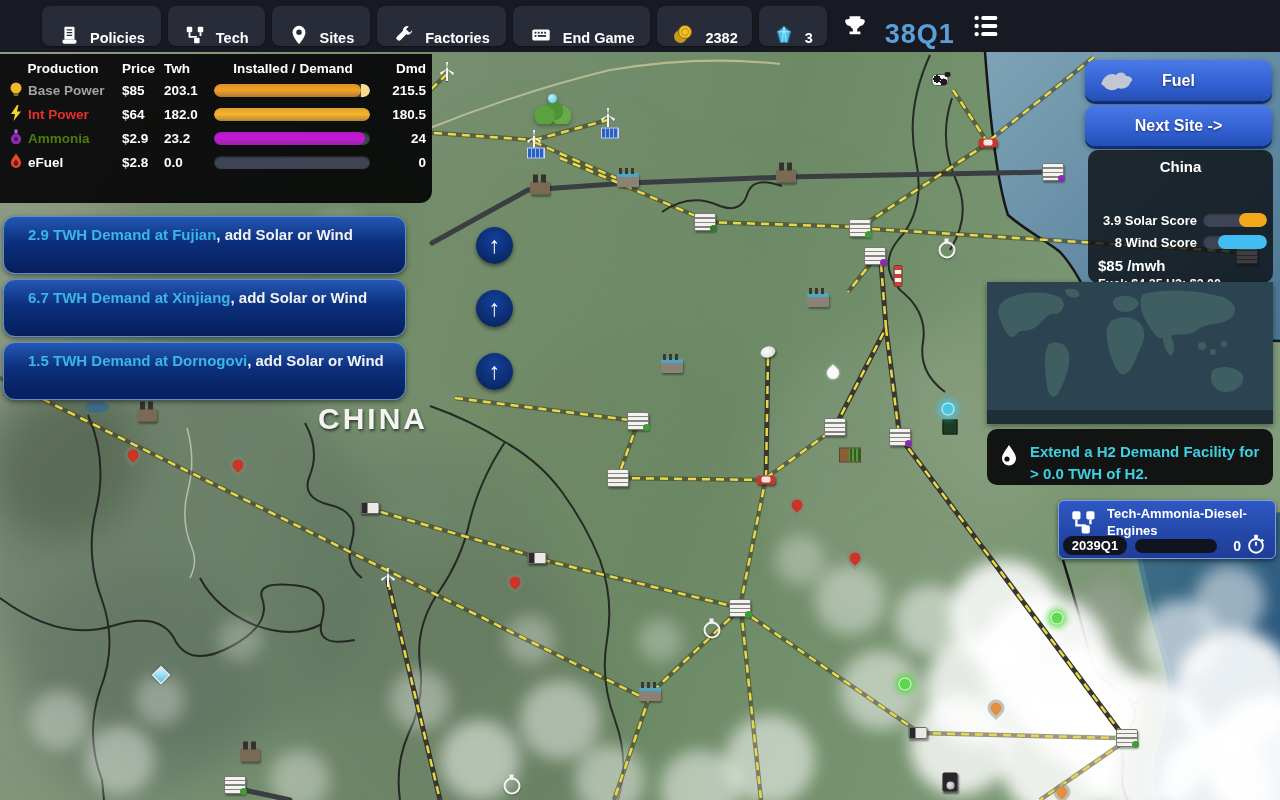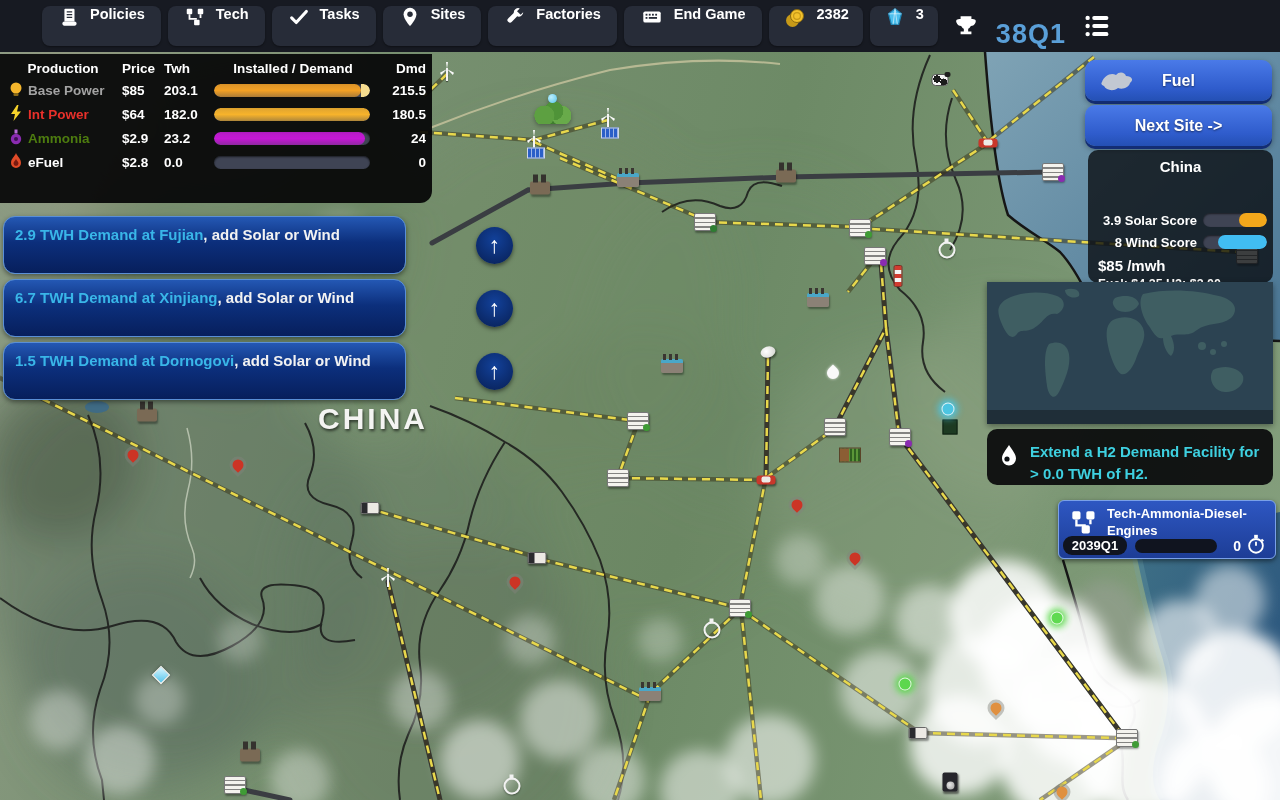--- a/index.html
+++ b/index.html
@@ -73,21 +73,21 @@
   .mk-camera::after{content:"";position:absolute;left:3.5px;bottom:2px;width:8px;height:8px;border-radius:50%;
     background:radial-gradient(circle at 40% 40%,#e8e8e8,#9a9a9a);}
   .mk-farm{width:20px;height:13px;border:1px solid #5a4328;
     background:linear-gradient(90deg,#8b5e34 0 45%,transparent 45%),
       repeating-linear-gradient(90deg,#5a9638 0 2px,#2f6020 2px 4px);}
   .mk-square{width:13px;height:13px;background:#1d3a22;border:1px solid #0f2012;}
 
   
   #toolbar{position:absolute;left:0;top:0;width:1280px;height:52px;background:#171a22;
     display:flex;align-items:center;gap:7px;padding-left:42px;box-sizing:border-box;z-index:30;}
-  .tbtn,.tchip{height:40px;background:#272c38;border-radius:8px;display:flex;align-items:flex-start;
+  .tbtn,.tchip{height:40px;background:#272c38;border-radius:8px;display:flex;align-items:flex-end;
     gap:10px;padding:0 16px;color:#fff;font-weight:bold;font-size:14.5px;box-shadow:0 1px 2px rgba(0,0,0,.4);}
   .tchip{padding:0 14px;}
   .ttrophy{height:40px;display:flex;align-items:center;padding:0 8px;}
   #tb-date{color:#5a9fd8;font-size:27px;font-weight:bold;margin:16px 6px 0 2px;letter-spacing:1px;}
   .ticon{display:block;}
 
   
   #prod{position:absolute;left:0;top:54px;width:432px;height:149px;background:rgba(5,5,6,.93);
     border-radius:0 0 12px 0;z-index:20;padding:4px 2px 0 4px;box-sizing:border-box;color:#fff;}
   .prow{display:grid;grid-template-columns:24px 94px 42px 50px 158px 1fr;align-items:center;height:24px;
@@ -100,21 +100,21 @@
   .pbar{width:156px;height:13px;border-radius:7px;background:#3f4454;position:relative;overflow:hidden;
     box-shadow:inset 0 1px 2px rgba(0,0,0,.6);}
   .pfill{position:absolute;left:0;top:0;bottom:0;border-radius:7px;}
   .pcap{position:absolute;right:0;top:0;bottom:0;border-radius:0 7px 7px 0;}
   .pdmd{text-align:right;padding-right:4px;}
 
   
   .banner{position:absolute;left:3px;width:403px;height:58px;border-radius:12px;
     background:linear-gradient(180deg,#2458b4 0,#0c2f7c 45%,#071f5c 100%);
     border:1px solid #5a8fd6;box-shadow:0 2px 5px rgba(0,0,0,.45);z-index:18;
-    padding:9px 14px 0 11px;box-sizing:border-box;font-size:15px;font-weight:bold;}
+    padding:9px 14px 0 24px;box-sizing:border-box;font-size:15px;font-weight:bold;}
   .banner .hl{color:#39b6e8;}
   .banner .rest{color:#f2f2f2;}
   .arrowbtn{position:absolute;left:476px;width:37px;height:37px;border-radius:50%;z-index:19;
     background:radial-gradient(circle at 50% 35%,#12419a,#081f54);display:flex;align-items:center;
     justify-content:center;color:#fff;font-size:23px;font-weight:bold;box-shadow:0 2px 4px rgba(0,0,0,.5);}
 
   
   .bluebtn{position:absolute;left:1085px;width:187px;height:41px;border-radius:10px;
     background:linear-gradient(180deg,#4a7ae8 0,#2f5ccc 70%,#2450b4 100%);
     box-shadow:0 3px 0 #132d74,0 3px 6px rgba(0,0,0,.4);display:flex;align-items:center;justify-content:center;
@@ -388,26 +388,20 @@
     <svg class="ticon" width="22" height="22" viewBox="0 0 24 24">
         <rect x="3" y="3" width="6" height="6" rx="1" fill="#fff"></rect>
         <rect x="15" y="3" width="6" height="6" rx="1" fill="#fff"></rect>
         <rect x="11" y="15" width="6" height="6" rx="1" fill="#fff"></rect>
         <path d="M6,9 v5 h8 M18,9 v4" stroke="#fff" stroke-width="2" fill="none"></path>
       </svg>
     <span>Tech</span>
   </div>
   <div class="tbtn">
     <svg class="ticon" width="22" height="22" viewBox="0 0 24 24">
-        <path d="M4,13 l5,5 L20,6" stroke="#fff" stroke-width="3.4" fill="none" stroke-linecap="round" stroke-linejoin="round"></path>
-      </svg>
-    <span>Tasks</span>
-  </div>
-  <div class="tbtn">
-    <svg class="ticon" width="22" height="22" viewBox="0 0 24 24">
         <path d="M12,2 a7,7 0 0 1 7,7 c0,5.5 -7,13 -7,13 s-7,-7.5 -7,-13 a7,7 0 0 1 7,-7 z" fill="#fff"></path>
         <circle cx="12" cy="9" r="3" fill="#272c38"></circle>
       </svg>
     <span>Sites</span>
   </div>
   <div class="tbtn">
     <svg class="ticon" width="22" height="22" viewBox="0 0 24 24">
         <path d="M21,6.5 a5,5 0 0 1 -6.6,4.8 L8.6,17.1 a2.7,2.7 0 1 1 -3.8,-3.8 L10.6,7.5 A5,5 0 0 1 17.2,2.6 L14.2,5.6 l4,4 3,-3 a5,5 0 0 1 -0.2,-0.1 z" fill="#fff"></path>
       </svg>
     <span>Factories</span>

